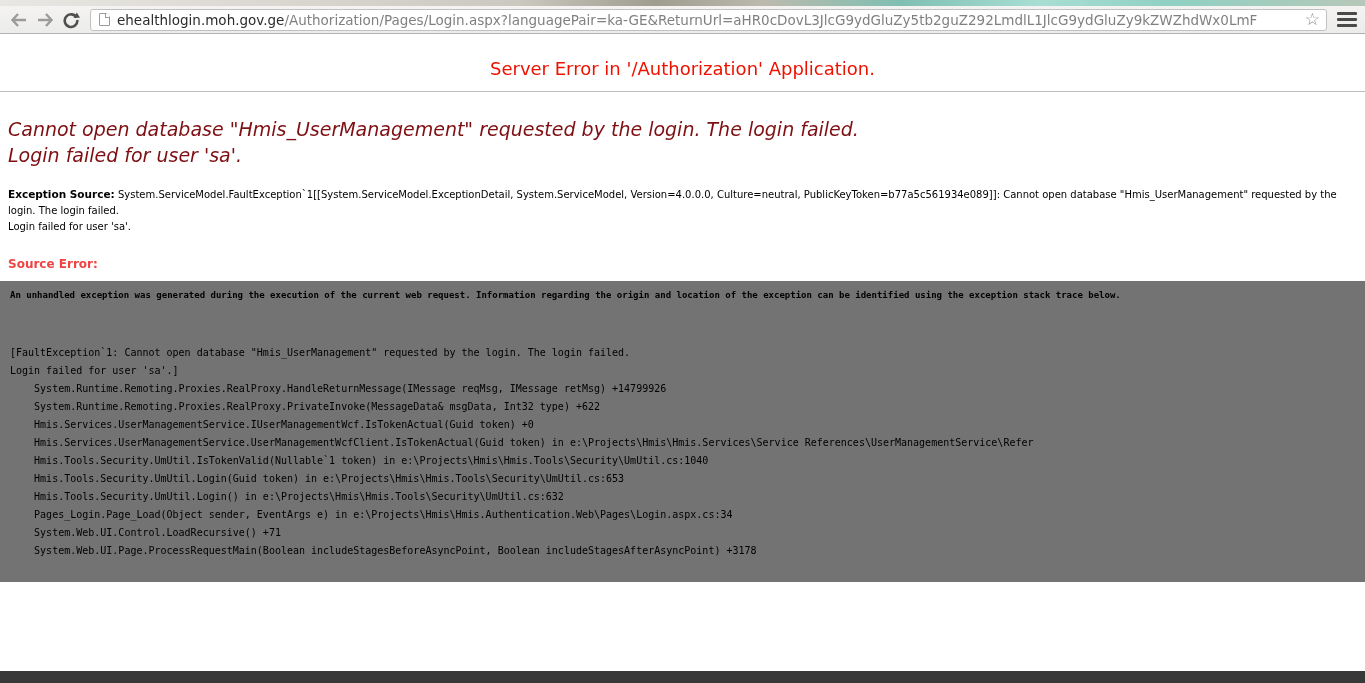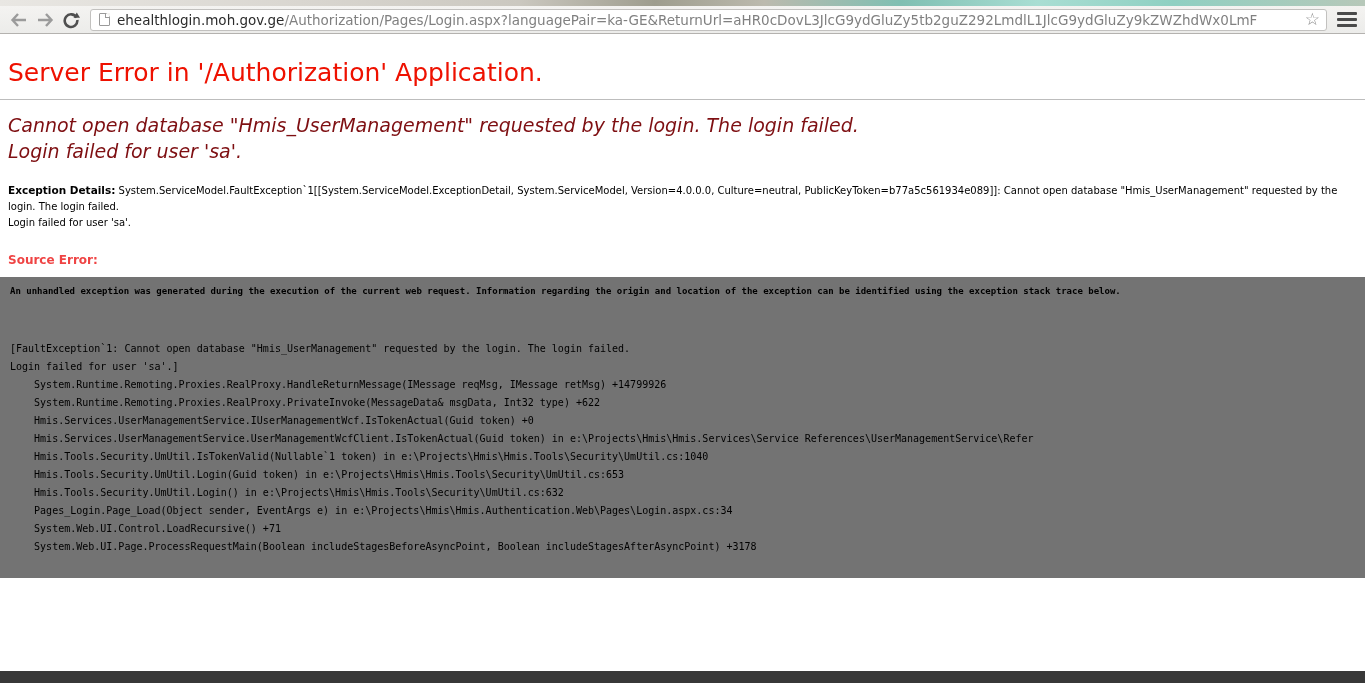--- a/index.html
+++ b/index.html
@@ -37,27 +37,27 @@
   }
   .url-text { flex: 1; font-size: 13.5px; white-space: nowrap; overflow: hidden; min-width: 0; color: #808080; }
   .url-host { color: #2b2b2b; }
   .star-icon { font-size: 17px; color: #8d8d8d; margin-left: 6px; flex: none; cursor: pointer; line-height: 1; }
   .menu-btn { width: 24px; height: 20px; flex: none; display: flex; flex-direction: column; justify-content: center; gap: 3px; cursor: pointer; padding: 0 2px; }
   .menu-btn span { display: block; height: 3px; background: #4a4a4a; border-radius: 1px; }
 
   
   .content { background: #fff; height: 636px; overflow: hidden; }
   h1.err-title {
-    font-weight: normal; font-size: 25px; color: #ee1100;
-    margin: 24px 8px 12px 8px; letter-spacing: 0;
+    font-weight: normal; font-size: 18px; color: #ee1100;
+    margin: 24px 8px 12px 8px; letter-spacing: 0; text-align: center;
   }
   hr.rule { border: none; border-top: 1px solid #bdbdbd; margin: 0; }
   h2.err-msg {
     font-weight: normal; font-style: italic; font-size: 19px; line-height: 26px;
-    color: #7e0f12; margin: 12px 8px 18px 8px;
+    color: #7e0f12; margin: 24px 8px 18px 8px;
   }
   p.info { font-size: 10px; line-height: 16px; color: #000; margin: 16px 8px 0 8px; }
   p.info b { font-size: 10.5px; }
   p.sub-heading { font-weight: bold; font-size: 12px; color: #ef4444; margin: 22px 8px 10px 8px; }
   .yellowbox { background: #737373; width: 100%; overflow: hidden; }
   .yellowbox pre {
     font-family: "DejaVu Sans Mono", "Liberation Mono", monospace;
     white-space: pre; overflow: hidden; color: #000;
   }
   pre.src-err { font-size: 9px; font-weight: bold; padding: 9px 10px 10px 10px; }
@@ -105,21 +105,21 @@
 <div class="content">
   <h1 class="err-title">Server Error in '/Authorization' Application.</h1>
   <hr class="rule">
   <h2 class="err-msg">
     <span>Cannot open database "Hmis_UserManagement" requested by the login. The login failed.</span><br>
     <span>Login failed for user 'sa'.</span>
   </h2>
 
 
   <p class="info">
-    <b>Exception Details:</b>
+    <b>Exception Source:</b>
     <span>System.ServiceModel.FaultException`1[[System.ServiceModel.ExceptionDetail, System.ServiceModel, Version=4.0.0.0, Culture=neutral, PublicKeyToken=b77a5c561934e089]]: Cannot open database "Hmis_UserManagement" requested by the login. The login failed.</span><br>
     <span>Login failed for user 'sa'.</span>
   </p>
 
   <p class="sub-heading">Source Error:</p>
   <div class="yellowbox">
     <pre class="src-err">An unhandled exception was generated during the execution of the current web request. Information regarding the origin and location of the exception can be identified using the exception stack trace below.</pre>
   </div>
 
   <div class="yellowbox">

